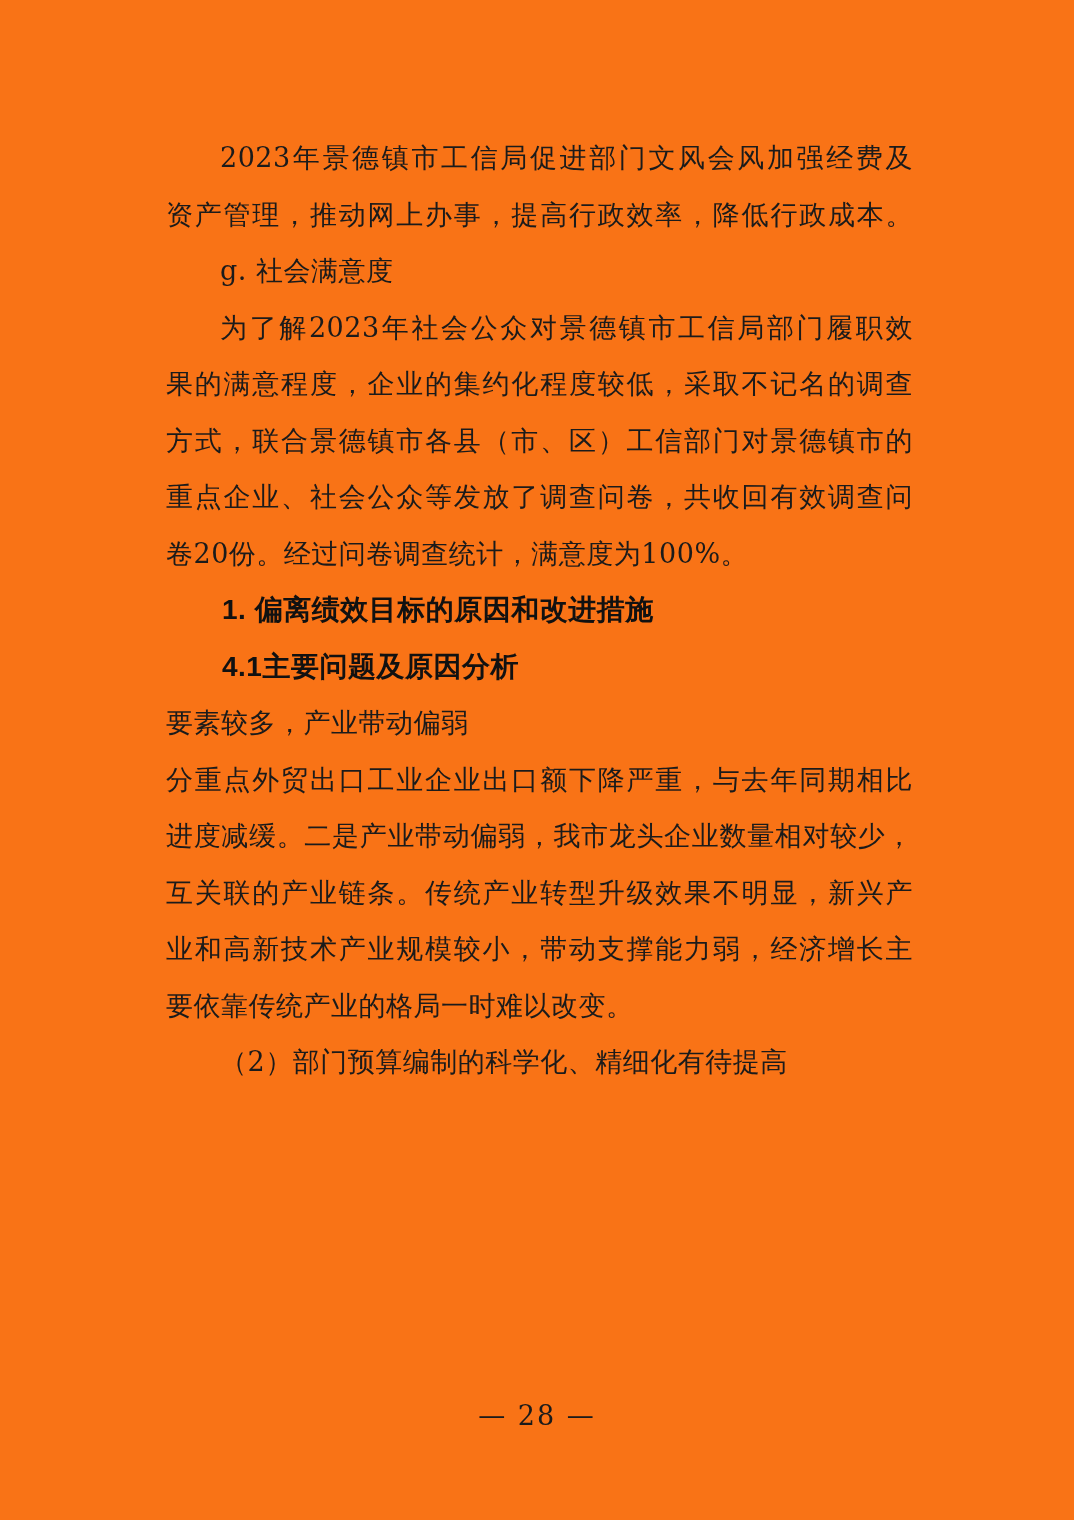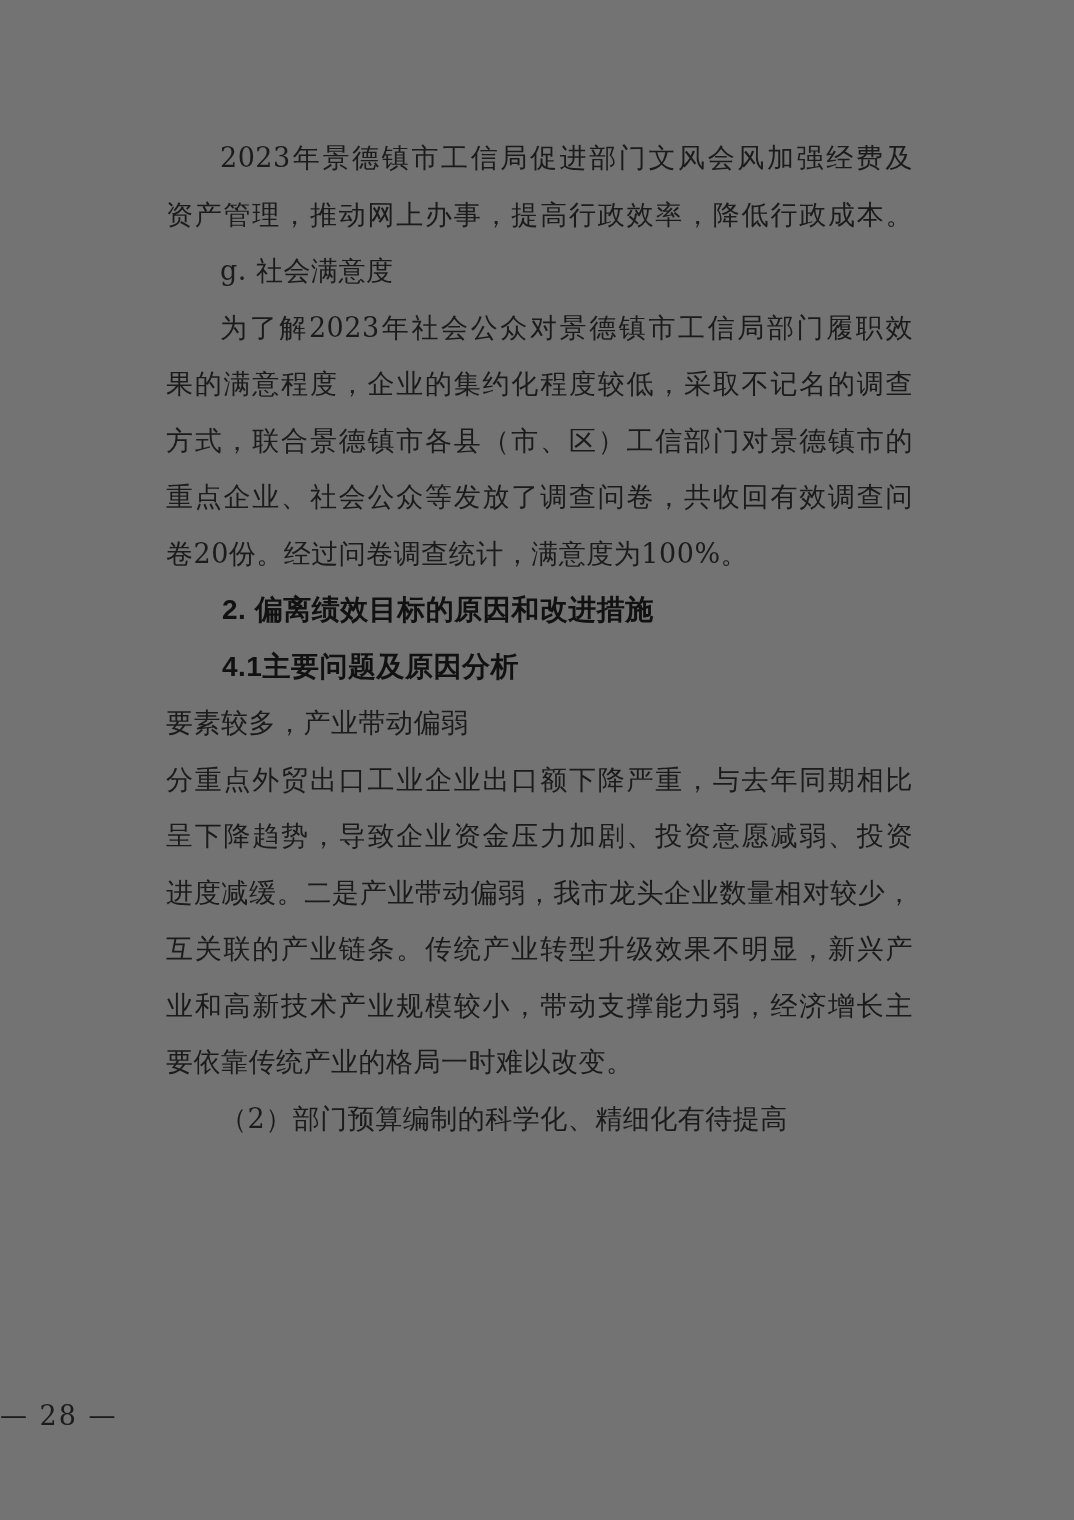--- a/index.html
+++ b/index.html
@@ -1,21 +1,21 @@
 <!DOCTYPE html>
 <html><head>
 <meta charset="utf-8">
 <style>
   * { margin: 0; padding: 0; box-sizing: border-box; }
   html, body { background: #ffffff; }
   .page {
     position: relative;
     width: 1074px;
     height: 1520px;
-    background: #737373;
+    background: #f97316;
     overflow: hidden;
     font-family: "DejaVu Serif", "Liberation Serif", serif;
     color: #1b1b1b;
   }
   .content {
     position: absolute;
     left: 166px;
     top: 130px;
     width: 747px;
   }
@@ -38,43 +38,43 @@
     font-family: "Liberation Sans", "DejaVu Sans", sans-serif;
     font-weight: 700;
     font-size: 28px;
     color: #111111;
   }
   .footer {
     position: absolute;
     left: 0;
     top: 1400px;
     width: 100%;
+    text-align: center;
     font-size: 27px;
     letter-spacing: 2px;
     color: #1b1b1b;
   }
 </style>
 </head>
 <body>
 
 <div class="page">
   <div class="content">
       <div class="line indent stretch">2023年景德镇市工信局促进部门文风会风加强经费及</div>
       <div class="line stretch">资产管理，推动网上办事，提高行政效率，降低行政成本。</div>
       <div class="line indent">g. 社会满意度</div>
       <div class="line indent stretch">为了解2023年社会公众对景德镇市工信局部门履职效</div>
       <div class="line stretch">果的满意程度，企业的集约化程度较低，采取不记名的调查</div>
       <div class="line stretch">方式，联合景德镇市各县（市、区）工信部门对景德镇市的</div>
       <div class="line stretch">重点企业、社会公众等发放了调查问卷，共收回有效调查问</div>
       <div class="line">卷20份。经过问卷调查统计，满意度为100%。</div>
-      <div class="line indent heading">2. 偏离绩效目标的原因和改进措施</div>
+      <div class="line indent heading">1. 偏离绩效目标的原因和改进措施</div>
       <div class="line indent heading">4.1主要问题及原因分析</div>
       <div class="line">要素较多，产业带动偏弱</div>
       <div class="line stretch">分重点外贸出口工业企业出口额下降严重，与去年同期相比</div>
-      <div class="line stretch">呈下降趋势，导致企业资金压力加剧、投资意愿减弱、投资</div>
       <div class="line stretch">进度减缓。二是产业带动偏弱，我市龙头企业数量相对较少，</div>
       <div class="line stretch">互关联的产业链条。传统产业转型升级效果不明显，新兴产</div>
       <div class="line stretch">业和高新技术产业规模较小，带动支撑能力弱，经济增长主</div>
       <div class="line">要依靠传统产业的格局一时难以改变。</div>
       <div class="line indent">（2）部门预算编制的科学化、精细化有待提高</div>
     </div>
   <div class="footer">— 28 —</div>
 </div>
 
 </body></html>

